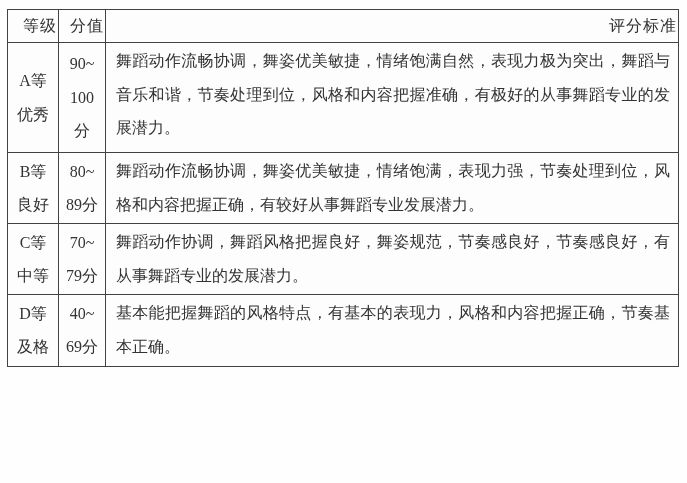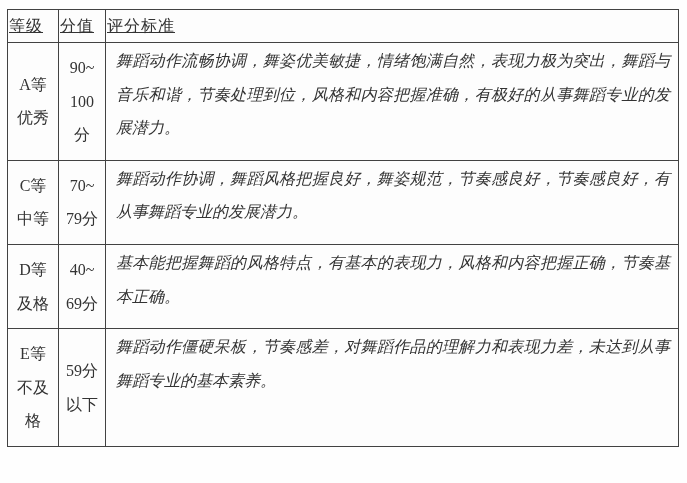--- a/index.html
+++ b/index.html
@@ -35,39 +35,37 @@
     font-size: 16px;
     color: #333333;
     background: #fdfdfd;
     box-sizing: border-box;
   }
   col.col-grade { width: 51px; }
   col.col-score { width: 47px; }
   
   tr.header-row th {
     height: 33px;
-    text-align: left;
+    text-align: right;
     line-height: 1.2;
     letter-spacing: 1px;
-    text-decoration: underline;
   }
   
   td.cell-grade, td.cell-score {
     text-align: center;
     vertical-align: middle;
     white-space: pre-line;
     line-height: 2.1;
-    padding: 8px 2px;
+    padding: 0 2px;
   }
   td.cell-criteria {
     vertical-align: top;
     text-align: justify;
     line-height: 2.1;
     padding: 1px 8px 2px 10px;
-    font-style: italic;
   }
   tr.row-a td { height: 110px; }
   tr.row-b td, tr.row-c td, tr.row-d td { height: 69px; }
   tr.row-e td { height: 110px; }
 </style>
 </head>
 <body>
 
 <div class="page">
   <table class="grading-table">
@@ -85,37 +83,36 @@
     </thead>
     <tbody>
       <tr class="row-a">
         <td class="cell-grade">A等
 优秀</td>
         <td class="cell-score">90~
 100
 分</td>
         <td class="cell-criteria">舞蹈动作流畅协调，舞姿优美敏捷，情绪饱满自然，表现力极为突出，舞蹈与音乐和谐，节奏处理到位，风格和内容把握准确，有极好的从事舞蹈专业的发展潜力。</td>
       </tr>
+      <tr class="row-b">
+        <td class="cell-grade">B等
+良好</td>
+        <td class="cell-score">80~
+89分</td>
+        <td class="cell-criteria">舞蹈动作流畅协调，舞姿优美敏捷，情绪饱满，表现力强，节奏处理到位，风格和内容把握正确，有较好从事舞蹈专业发展潜力。</td>
+      </tr>
       <tr class="row-c">
         <td class="cell-grade">C等
 中等</td>
         <td class="cell-score">70~
 79分</td>
         <td class="cell-criteria">舞蹈动作协调，舞蹈风格把握良好，舞姿规范，节奏感良好，节奏感良好，有从事舞蹈专业的发展潜力。</td>
       </tr>
       <tr class="row-d">
         <td class="cell-grade">D等
 及格</td>
         <td class="cell-score">40~
 69分</td>
         <td class="cell-criteria">基本能把握舞蹈的风格特点，有基本的表现力，风格和内容把握正确，节奏基本正确。</td>
       </tr>
-      <tr class="row-e">
-        <td class="cell-grade">E等
-不及
-格</td>
-        <td class="cell-score">59分
-以下</td>
-        <td class="cell-criteria">舞蹈动作僵硬呆板，节奏感差，对舞蹈作品的理解力和表现力差，未达到从事舞蹈专业的基本素养。</td>
-      </tr>
     </tbody>
   </table>
 </div>
 
 </body></html>

